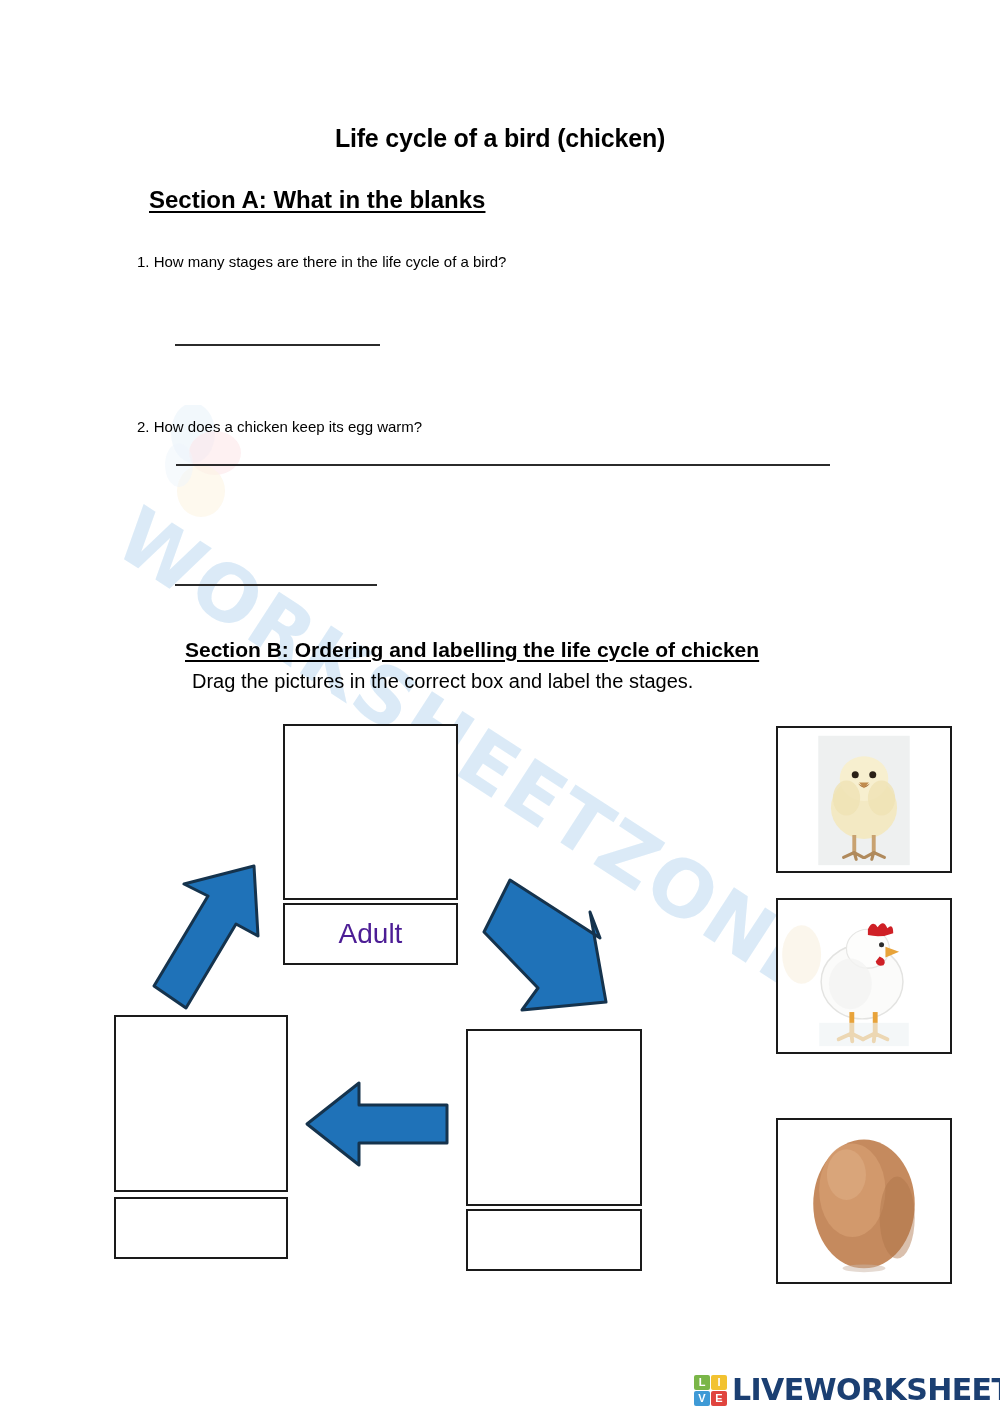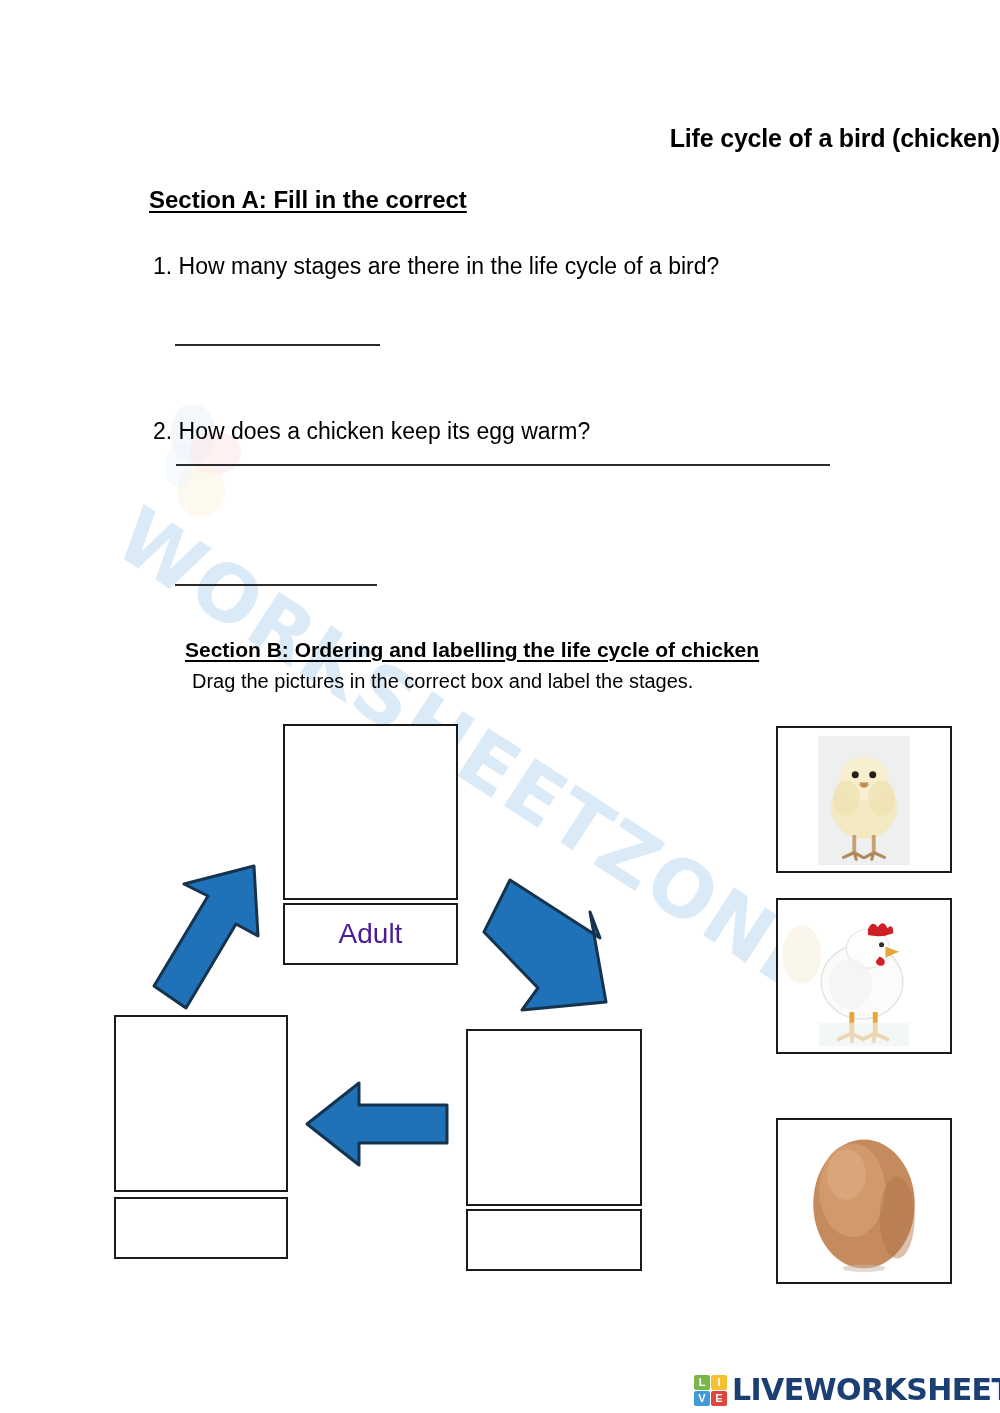--- a/index.html
+++ b/index.html
@@ -53,38 +53,38 @@
     opacity: 0.75;
     white-space: nowrap;
   }
 
   
   .title {
     position: absolute;
     left: 0;
     top: 124px;
     width: 1000px;
-    text-align: right;
+    text-align: center;
     font-size: 25px;
     font-weight: 700;
     letter-spacing: -0.2px;
   }
   .sec-a-heading {
     position: absolute;
     left: 149px;
     top: 186px;
     font-size: 24px;
     font-weight: 700;
     text-decoration: underline;
     text-underline-offset: 3px;
   }
   .question {
     position: absolute;
-    left: 153px;
-    font-size: 23px;
+    left: 137px;
+    font-size: 15px;
     white-space: nowrap;
   }
   .q1 { top: 253px; }
   .q2 { top: 376px; margin-top: 42px; }
   .q3 { top: 495px; }
 
   .ans-line {
     position: absolute;
     border-bottom: 2px solid #2b2b2b;
     height: 0;
@@ -209,21 +209,21 @@
     <ellipse cx="38" cy="86" rx="24" ry="26" fill="#f7dfae" opacity="0.6"></ellipse>
     <ellipse cx="16" cy="60" rx="14" ry="22" fill="#cfe4f5" opacity="0.5"></ellipse>
   </svg>
 
   <div class="wm-diag">
     <span>WORKSHEETZONE</span>
   </div>
 
   <div class="title">Life cycle of a bird (chicken)</div>
 
-  <div class="sec-a-heading">Section A: Fill in the correct</div>
+  <div class="sec-a-heading">Section A: What in the blanks</div>
 
   <div class="question q1">1. How many stages are there in the life cycle of a bird?</div>
   <div class="ans-line line-short1"></div>
 
   <div class="question q2">2. How does a chicken keep its egg warm?</div>
   <div class="ans-line line-long"></div>
 
   <div class="ans-line line-short2"></div>
 
   <div class="sec-b-heading">Section B: Ordering and labelling the life cycle of chicken</div>

